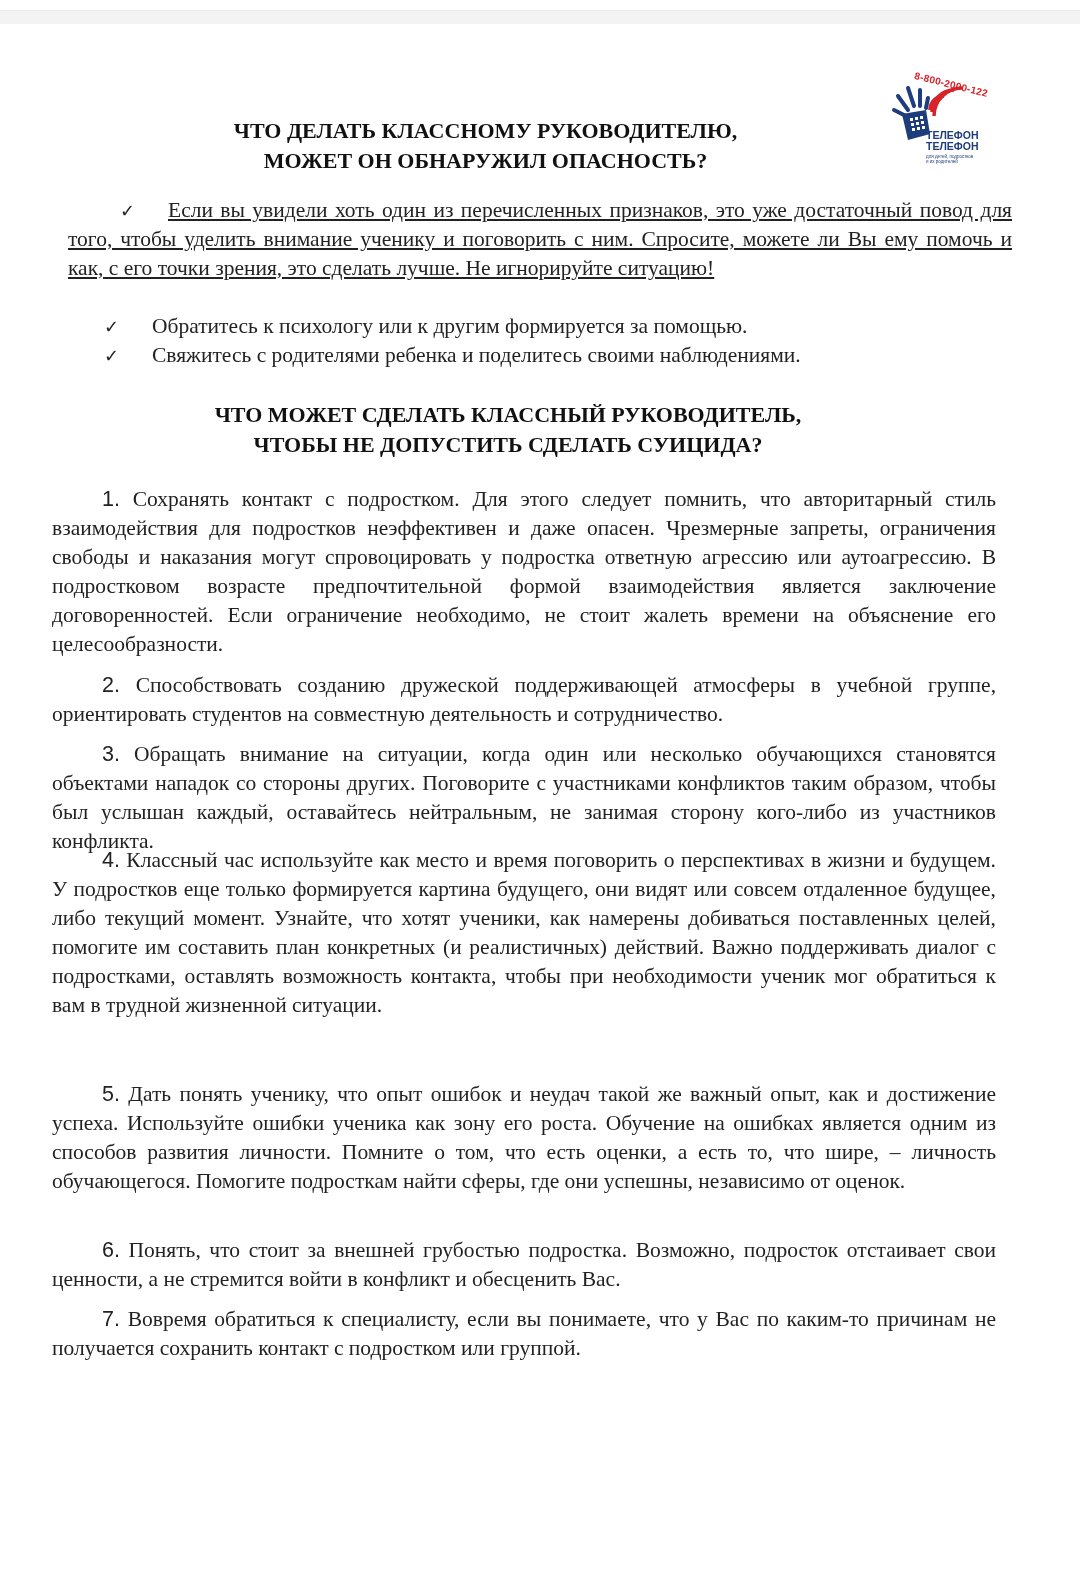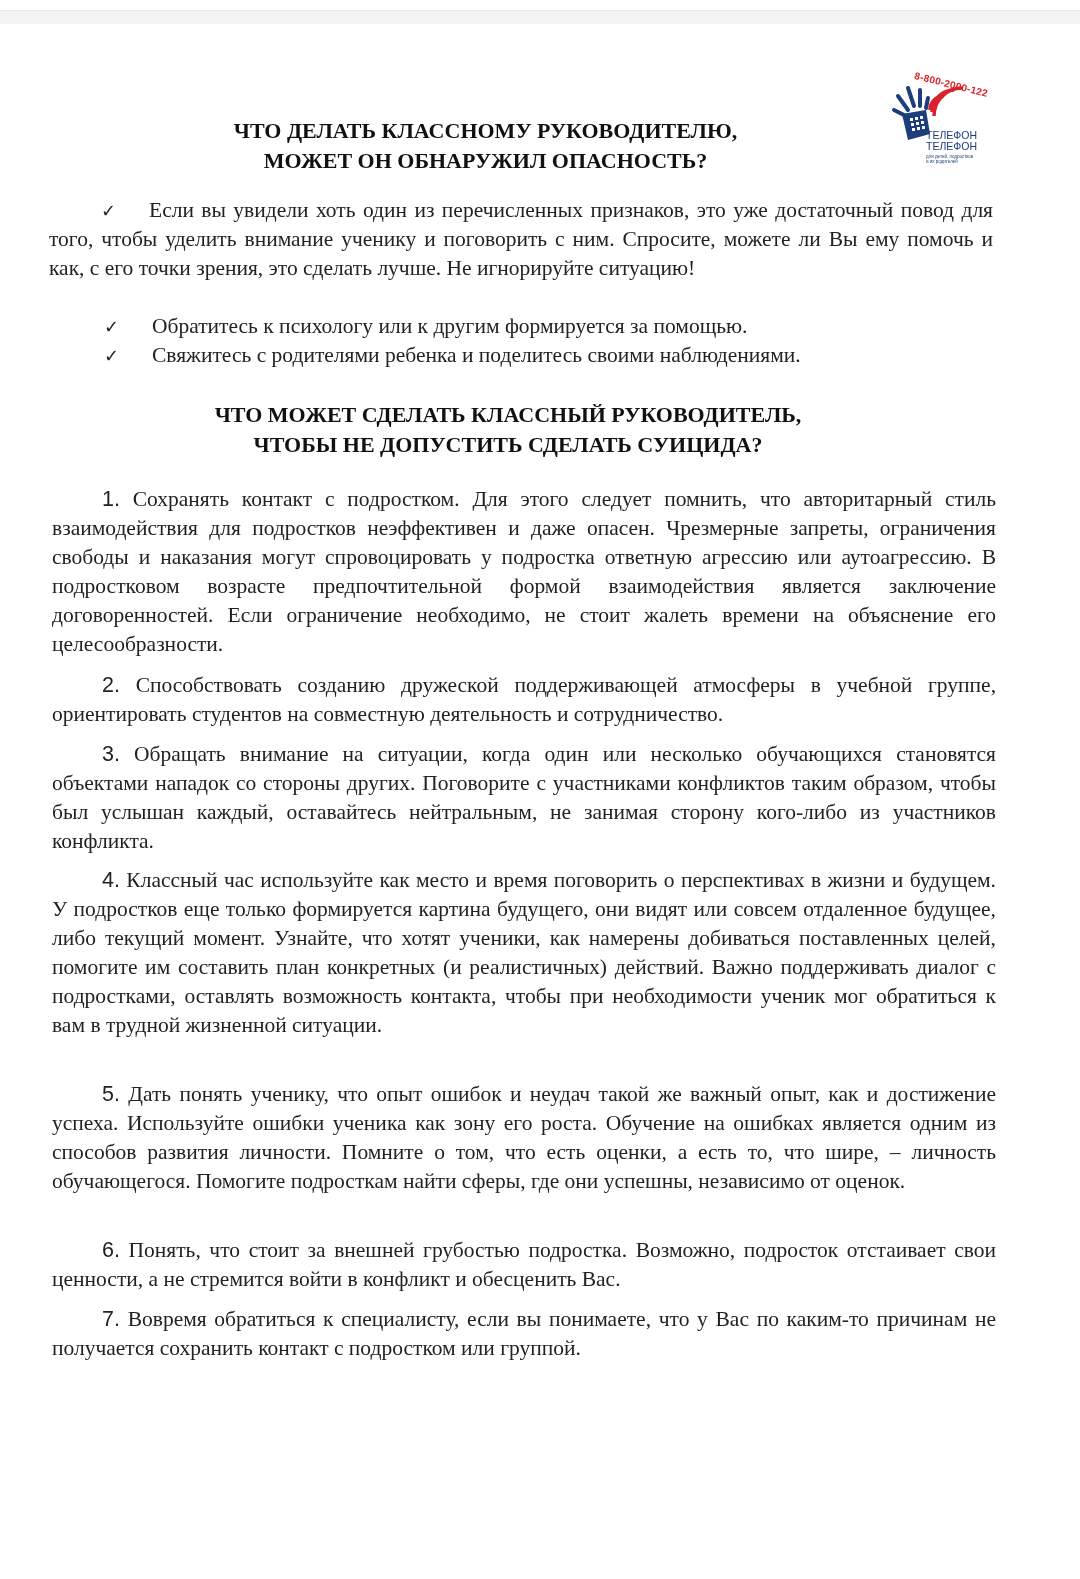--- a/index.html
+++ b/index.html
@@ -6,43 +6,43 @@
   body {
     width: 1080px; height: 1579px; background: #ffffff; position: relative; overflow: hidden;
     font-family: "Liberation Serif", "DejaVu Serif", serif; color: #222;
   }
   .topbar { position: absolute; left: 0; top: 0; width: 1080px; height: 24px; background: #ffffff; }
   .topbar-strip { position: absolute; left: 0; top: 10px; width: 1080px; height: 14px; background: #f3f3f3; border-top: 1px solid #ebebeb; }
   .page { position: absolute; left: 0; top: 24px; width: 1080px; height: 1555px; background: #fff; }
 
   .logo { position: absolute; left: 886px; top: 66px; width: 112px; height: 110px; }
   .logo-phone { position: absolute; left: 30px; top: 4px; font-family: "Liberation Sans", sans-serif; font-weight: bold; font-size: 10px; color: #d8232a; transform: rotate(14deg); transform-origin: left top; letter-spacing: 0.3px; }
-  .logo-title { position: absolute; left: 40px; top: 64px; font-family: "Liberation Sans", sans-serif; font-weight: normal; font-size: 10.5px; line-height: 11px; color: #1d3d7c; }
+  .logo-title { position: absolute; left: 40px; top: 64px; font-family: "Liberation Sans", sans-serif; font-weight: bold; font-size: 10.5px; line-height: 11px; color: #1d3d7c; }
   .logo-sub { position: absolute; left: 40px; top: 88px; font-family: "Liberation Sans", sans-serif; font-size: 4.5px; line-height: 5px; color: #1d3d7c; }
   .logo svg { position: absolute; left: 0; top: 0; }
 
   .heading { position: absolute; left: 0; width: 1016px; text-align: center; font-weight: bold; font-size: 22px; line-height: 30px; color: #111; }
   .h1 { top: 116px; padding-right: 45px; box-sizing: border-box; }
   .h2 { top: 400px; }
 
-  .text { position: absolute; left: 49px; width: 944px; font-size: 21.5px; line-height: 29px; text-align: justify; color: #222; }
+  .text { position: absolute; left: 68px; width: 944px; font-size: 21.5px; line-height: 29px; text-align: justify; color: #222; text-decoration: underline; }
   .check-para { top: 196px; text-indent: 52px; }
   .check { display: inline-block; width: 48px; text-indent: 0; font-family: "DejaVu Sans", sans-serif; font-size: 18px; }
   .check-line { position: absolute; left: 104px; font-size: 21.5px; line-height: 29px; color: #222; }
   .check-line .mark { position: absolute; left: 0; font-family: "DejaVu Sans", sans-serif; font-size: 18px; }
   .check-line .t { position: absolute; left: 48px; white-space: nowrap; }
   .cl2 { top: 312px; }
   .cl3 { top: 341px; }
 
   .np { position: absolute; left: 52px; width: 944px; font-size: 21.5px; line-height: 29px; text-align: justify; text-indent: 50px; color: #222; }
   .np .num { font-family: "Liberation Sans", sans-serif; }
   .np1 { top: 485px; }
   .np2 { top: 671px; }
   .np3 { top: 740px; }
-  .np4 { top: 866px; }
+  .np4 { top: 846px; }
   .np5 { top: 1080px; }
   .np6 { top: 1236px; }
   .np7 { top: 1305px; }
 </style>
 </head>
 <body>
 
 <div class="topbar">
   <div class="topbar-strip"></div>
 </div>

